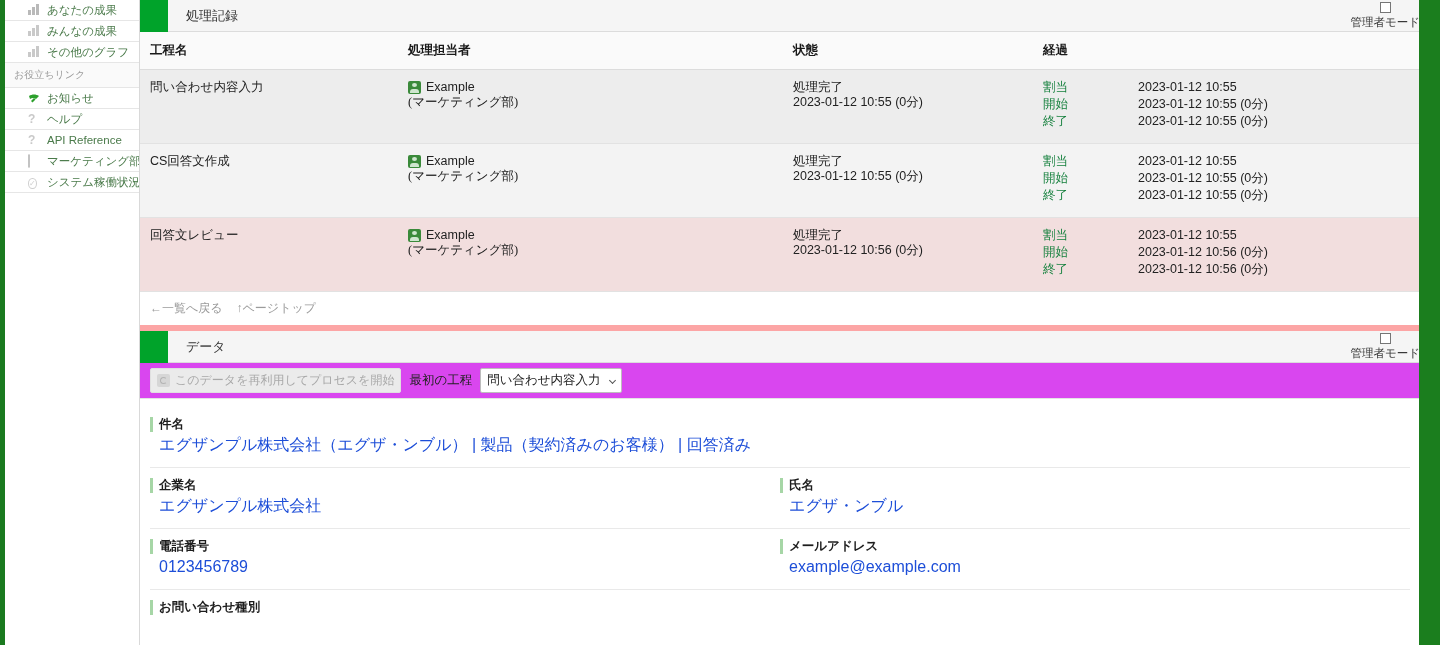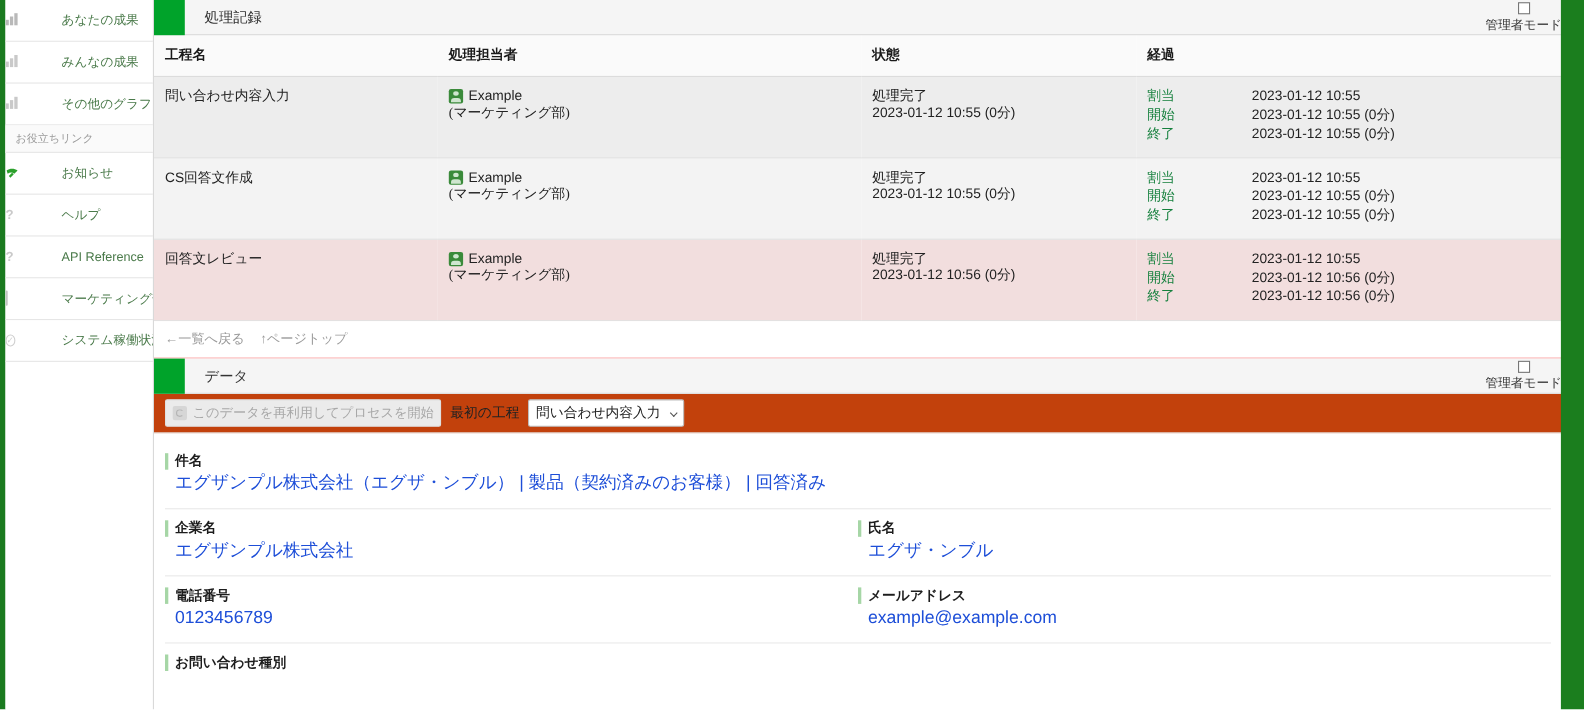--- a/index.html
+++ b/index.html
@@ -26,26 +26,25 @@
 
   
   .sidebar {
     width: 135px; flex: 0 0 135px; height: 645px;
     background: #ffffff;
     border-right: 1px solid #d9d9d9;
     padding-top: 0;
   }
   .side-item {
     display: flex; align-items: center;
-    height: 38px; padding-left: 0;
+    height: 21px; padding-left: 23px;
     border-bottom: 1px solid #e6e6e6;
     color: #3f7d3f; font-size: 11.5px;
     white-space: nowrap; overflow: hidden;
     cursor: pointer;
-    gap: 32px;
   }
   .side-label { margin-left: 6px; color: #4a7a4a; }
   .side-section {
     height: 25px; display: flex; align-items: center;
     padding-left: 9px; font-size: 10px; color: #9a9a9a;
     background: #fafafa; border-bottom: 1px solid #e6e6e6;
   }
   .side-ico { width: 13px; height: 13px; display:inline-block; position: relative; flex:0 0 13px;}
 
   
@@ -129,29 +128,29 @@
   .user-dept { margin-top: 2px; font-family: Liberation Serif, serif; }
 
   .prog-grid { display:grid; grid-template-columns: 95px auto; row-gap: 2px; }
   .prog-k { color:#15803d; }
   .prog-v { color:#222; }
 
   
   .tbl-links {
     display:flex; gap:14px; align-items:flex-start;
     padding: 8px 0 8px 10px; font-size:12px; color:#9b9b9b;
-    background:#fff; border-bottom:1px solid #fca5a5;
+    background:#fff; border-bottom:6px solid #fca5a5;
   }
   .tbl-links a { color:#9b9b9b; text-decoration:none; cursor:pointer; }
 
   
   .data-toolbar {
     display:flex; align-items:center; gap:8px;
     padding: 5px 0 5px 10px;
-    background:#c2410c; border-bottom:1px solid #e4e4e4;
+    background:#d946ef; border-bottom:1px solid #e4e4e4;
   }
   .btn-reuse {
     display:flex; align-items:center; gap:5px;
     background:#ebebeb; border:1px solid #e0e0e0; border-radius:2px;
     padding: 3px 6px; font-size:12px; color:#a8a8a8; cursor:default;
   }
   .btn-reuse .g-ico {
     width:13px;height:13px;border-radius:2px;background:#d6d6d6;
     display:inline-block;position:relative;
   }

